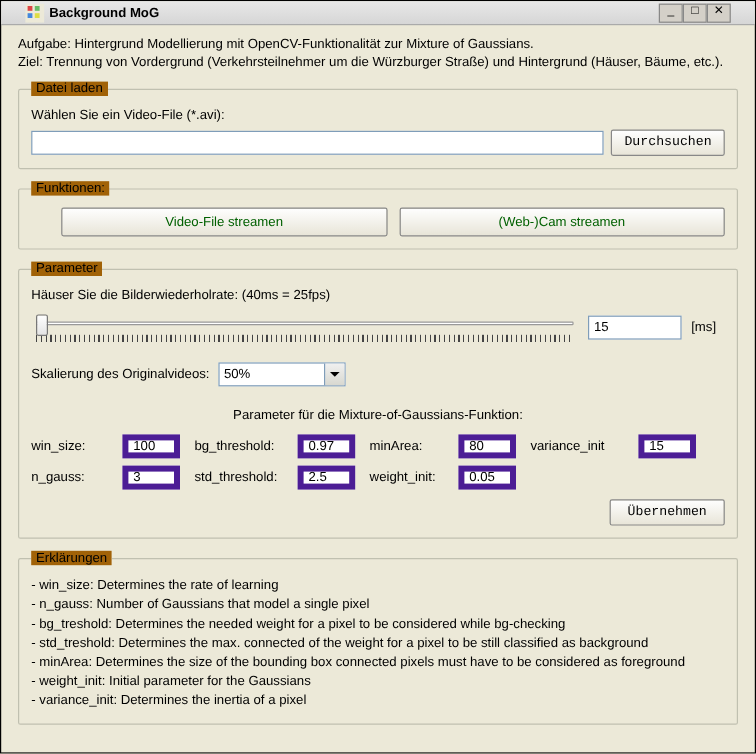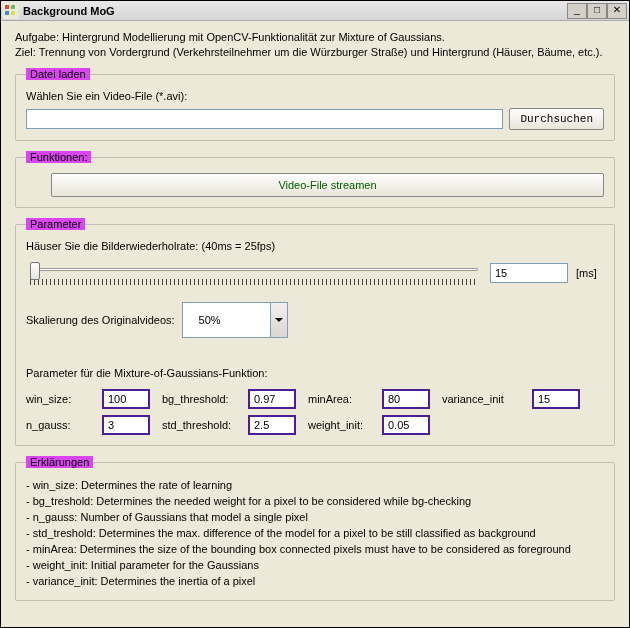--- a/index.html
+++ b/index.html
@@ -13,21 +13,21 @@
   height: 628px;
   background: #ece9d8;
   border: 1px solid #000;
 }
 .titlebar {
   height: 20px;
   background: linear-gradient(#e8e8e8, #d6d6d6);
   border-bottom: 1px solid #aaa;
   display: flex;
   align-items: center;
-  padding: 0 2px;
+  padding: 0 20px;
 }
 .titlebar-icon {
   width: 16px;
   height: 16px;
   margin-right: 4px;
   display: inline-flex;
 }
 .titlebar-text {
   font-weight: bold;
   flex: 1;
@@ -60,21 +60,21 @@
 fieldset {
   border: 1px solid #c0c0b0;
   border-radius: 2px;
   margin-top: 10px;
   padding: 10px 10px 10px 10px;
   position: relative;
 }
 legend {
   font-size: 11px;
   padding: 0 4px;
-  background: #d946ef;
+  background: #a16207;
 }
 .fieldset-label {
   margin-bottom: 6px;
 }
 .file-row {
   display: flex;
   gap: 6px;
   align-items: center;
 }
 .text-input {
@@ -163,57 +163,57 @@
 .unit-label { width: 28px; }
 .scale-row {
   display: flex;
   align-items: center;
   gap: 7px;
   margin-top: 14px;
 }
 .combo {
   position: relative;
   width: 106px;
-  height: 36px;
+  height: 20px;
   border: 1px solid #7f9db9;
   background: #fff;
   display: flex;
   align-items: center;
-  padding-left: 16px;
+  padding-left: 4px;
 }
 .combo-btn {
   position: absolute;
   right: 0;
   top: 0;
   width: 17px;
   height: 100%;
   background: linear-gradient(#f0f0f0, #d8d8d0);
   border-left: 1px solid #7f9db9;
   display: flex;
   align-items: center;
   justify-content: center;
 }
 .arrow-down {
   width: 0; height: 0;
   border-left: 4px solid transparent;
   border-right: 4px solid transparent;
   border-top: 4px solid #000;
 }
-.mog-label { margin-top: 29px; margin-bottom: 10px; }
+.mog-label { margin-top: 18px; margin-bottom: 10px; text-align: center; }
 .grid {
   display: grid;
   grid-template-columns: 68px 52px 78px 52px 66px 52px 82px 42px;
   row-gap: 6px;
   column-gap: 8px;
   align-items: center;
 }
 .grid .num-input {
   width: 48px;
   height: 20px;
-  border: 2px solid #4c1d95;
+  border: 5px solid #4c1d95;
   background: #fff;
   padding: 2px 4px;
   font-family: inherit;
   font-size: 11px;
 }
 .apply-row {
   display: flex;
   justify-content: flex-end;
   margin-top: 8px;
 }
@@ -258,20 +258,21 @@
       <div class="file-row">
         <input type="text" class="text-input" value="" style="">
         <button class="btn">Durchsuchen</button>
       </div>
     </fieldset>
 
     <fieldset>
       <legend>Funktionen:</legend>
       <div class="funcs-row">
         <button class="func-btn">Video-File streamen</button>
+        <button class="func-btn">(Web-)Cam streamen</button>
       </div>
     </fieldset>
 
     <fieldset class="param-section">
       <legend>Parameter</legend>
       <div class="param-line">Häuser Sie die Bilderwiederholrate: (40ms = 25fps)</div>
       <div class="slider-row">
         <div class="slider-track">
           <div class="track-line"></div>
           <div class="ticks"></div>
@@ -306,29 +307,32 @@
         <span>n_gauss:</span>
         <input class="num-input" value="3" style="">
         <span>std_threshold:</span>
         <input class="num-input" value="2.5" style="">
         <span>weight_init:</span>
         <input class="num-input" value="0.05" style="">
         <span></span>
           <span></span>
       </div>
 
+      <div class="apply-row">
+        <button class="btn" style="width:96px">Übernehmen</button>
+      </div>
     </fieldset>
 
     <fieldset>
       <legend>Erklärungen</legend>
       <ul class="expl-list">
         <li>win_size: Determines the rate of learning</li>
+        <li>n_gauss: Number of Gaussians that model a single pixel</li>
         <li>bg_treshold: Determines the needed weight for a pixel to be considered while bg-checking</li>
-        <li>n_gauss: Number of Gaussians that model a single pixel</li>
-        <li>std_treshold: Determines the max. difference of the model for a pixel to be still classified as background</li>
+        <li>std_treshold: Determines the max. connected of the weight for a pixel to be still classified as background</li>
         <li>minArea: Determines the size of the bounding box connected pixels must have to be considered as foreground</li>
         <li>weight_init: Initial parameter for the Gaussians</li>
         <li>variance_init: Determines the inertia of a pixel</li>
       </ul>
     </fieldset>
 
   </div>
 </div>
 
 </body></html>

